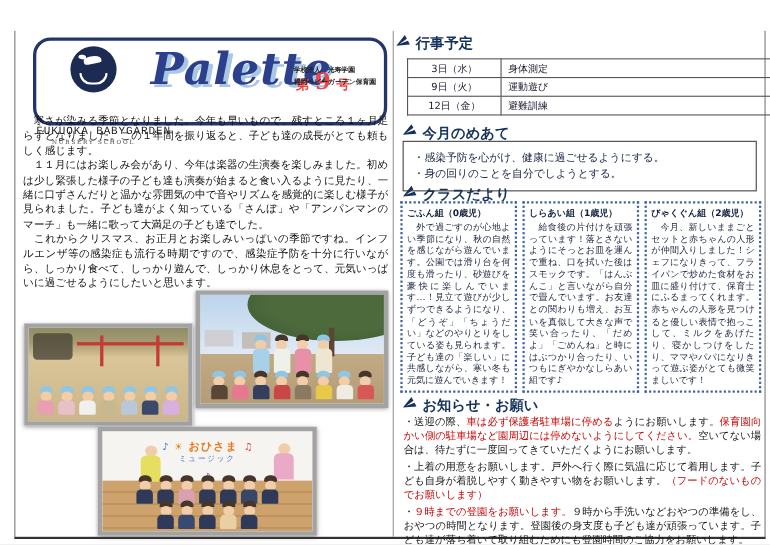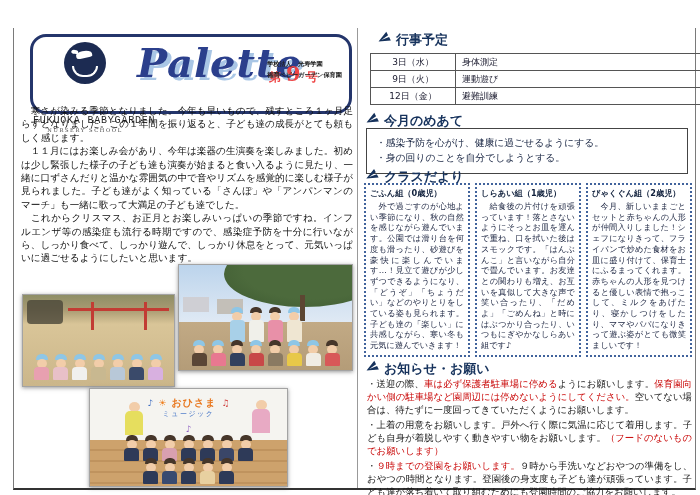--- a/index.html
+++ b/index.html
@@ -31,21 +31,21 @@
   .issue .num{font-size:21px;font-weight:bold;}
   .org{position:absolute;right:2px;top:22px;width:80px;font-size:6.2px;font-weight:bold;color:#222;
        line-height:1.7;text-align:left;white-space:nowrap;}
 
   
   .greeting{position:absolute;left:21px;top:104px;width:332px;font-size:9.6px;line-height:13.4px;
             color:#0e0e0e;text-align:justify;word-break:break-all;}
   .greeting p{margin:0;}
 
   
-  .photo{position:absolute;border:1px solid #a3a3a3;box-shadow:0 1px 4px rgba(70,70,70,.55);
+  .photo{position:absolute;border:4px solid #a3a3a3;box-shadow:0 1px 4px rgba(70,70,70,.55);
          overflow:hidden;box-sizing:border-box;}
   .kids-row{position:absolute;display:flex;justify-content:center;gap:4px;}
   .kid{position:relative;width:15px;display:flex;flex-direction:column;align-items:center;}
   .cap{width:12px;height:6px;border-radius:6px 6px 1px 1px;}
   .cb{background:#8ec6e6;} .hair{background:#46362a;}
   .face{width:10px;height:9px;border-radius:50%;background:#f2cda9;margin-top:-1px;}
   .kbody{width:15px;height:13px;border-radius:4px 4px 1px 1px;margin-top:-1px;}
   .tall .kbody{height:22px;}
 
   #photo-playground{left:22px;top:294px;width:153px;height:93px;
@@ -78,21 +78,21 @@
   .adult .face{width:11px;height:10px;}
   .ashirt{width:18px;height:24px;border-radius:5px 5px 0 0;margin-top:-1px;}
   .adult-left{left:34px;top:14px;} .adult-right{right:16px;top:12px;}
   .m-back{left:18px;right:18px;bottom:25px;}
   .m-front{left:38px;right:38px;bottom:2px;}
 
   
   .sec-head{position:absolute;display:flex;align-items:center;gap:5px;font-weight:bold;
             color:#16325c;font-size:13px;white-space:nowrap;}
   .plane{display:inline-block;transform:scaleX(-1) rotate(28deg);}
-  #h-schedule{left:378px;top:31px;}
+  #h-schedule{left:360px;top:31px;}
   #schedule-table{position:absolute;left:370px;top:53px;width:364px;border-collapse:collapse;}
   #schedule-table td{border:1px solid #555;font-size:9px;padding:1.5px 6px;color:#1a1a2e;}
   #schedule-table td.date{width:72px;text-align:center;}
   #h-goals{left:366px;top:112px;}
   #goals-box{position:absolute;left:366px;top:128px;width:322px;box-sizing:border-box;
              border:1.5px solid #444;padding:5px 9px;background:#fff;}
   .goal-line{font-size:9.8px;color:#14213f;margin:2.5px 0;}
   #h-class{left:366px;top:168px;font-family:Liberation Serif, serif;}
   #class-row{position:absolute;left:364px;top:183px;width:328px;display:flex;gap:5px;}
   .class-box{width:106px;box-sizing:border-box;border:2px dotted #41639c;padding:2px 4px 4px;

